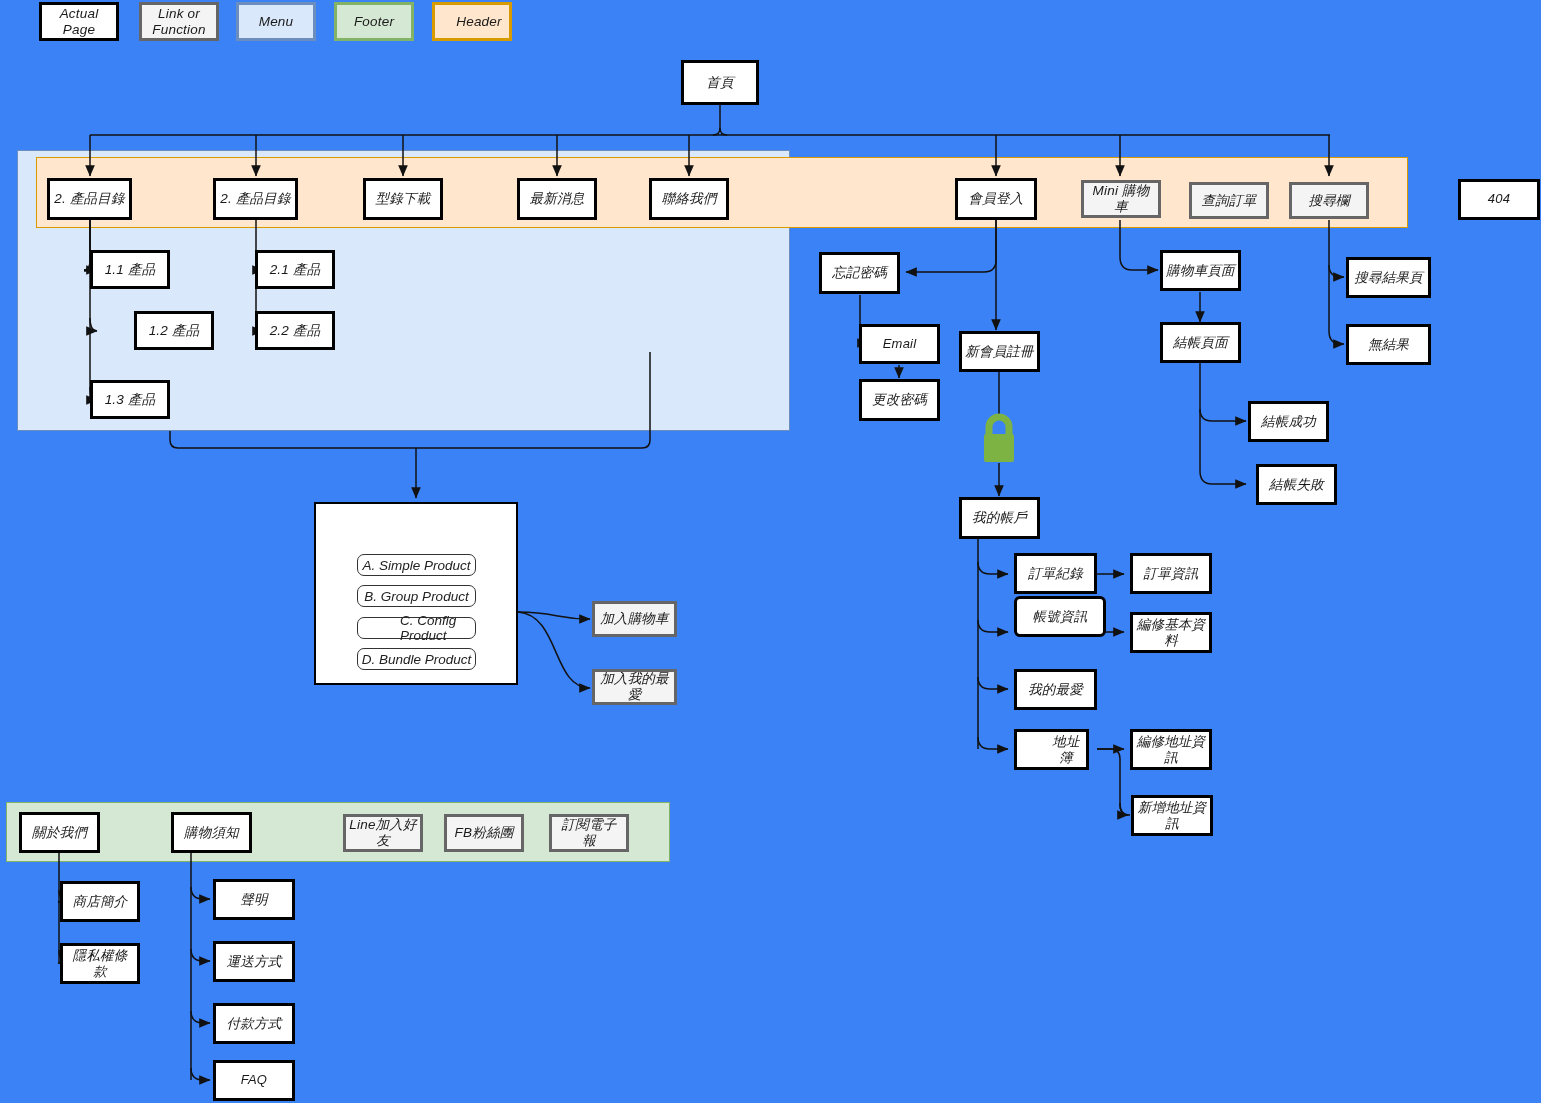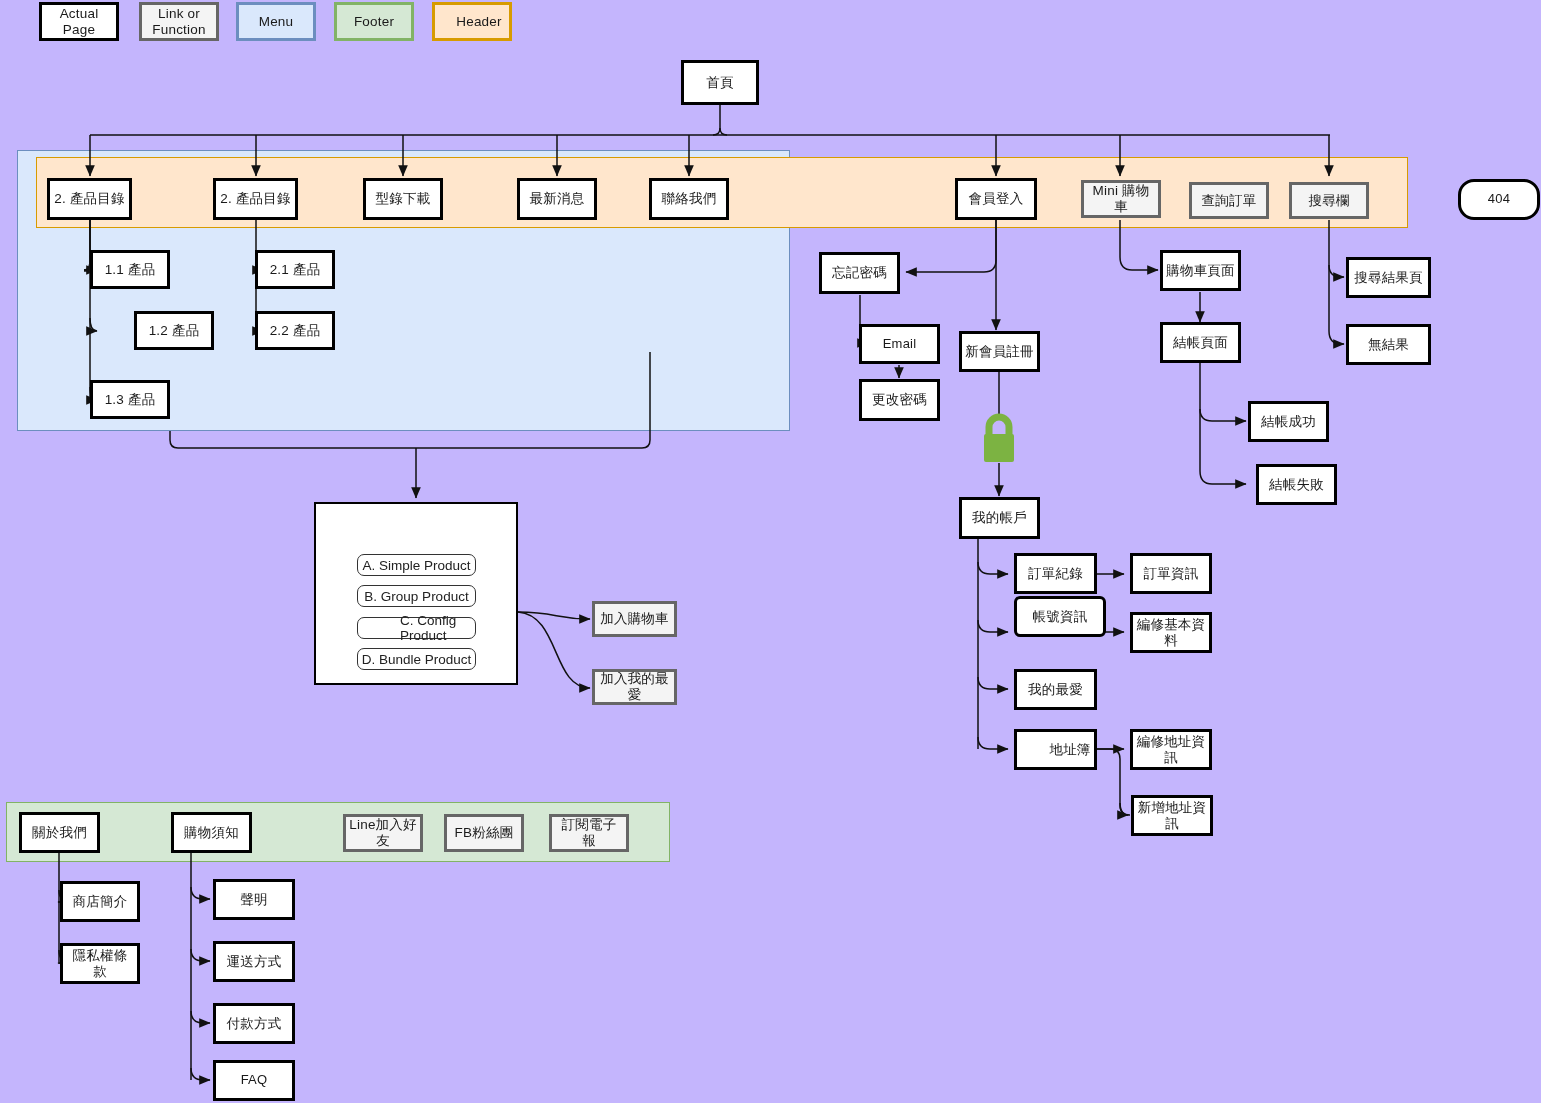--- a/index.html
+++ b/index.html
@@ -5,21 +5,22 @@
   html,body{margin:0;padding:0;background:#ffffff;}
   body{
     font-family:"Liberation Sans","DejaVu Sans",sans-serif;
     -webkit-font-smoothing:antialiased;
   }
   #canvas{
     position:relative;
     width:1541px;
     height:1103px;
     overflow:hidden;
-    background:#c4b5fd;
+    background:#3b82f6;
+    font-style:italic;
   }
   svg#wires{
     position:absolute;
     left:0; top:0;
     width:1541px;
     height:1103px;
     pointer-events:none;
     z-index:3;
   }
   .region{
@@ -233,21 +234,21 @@
 
   <div class="node n-page" style="left:47px;top:178px;width:85px;height:42px;">2. 產品目錄</div>
   <div class="node n-page" style="left:213px;top:178px;width:85px;height:42px;">2. 產品目錄</div>
   <div class="node n-page" style="left:363px;top:178px;width:80px;height:42px;">型錄下載</div>
   <div class="node n-page" style="left:517px;top:178px;width:80px;height:42px;">最新消息</div>
   <div class="node n-page" style="left:649px;top:178px;width:80px;height:42px;">聯絡我們</div>
   <div class="node n-page" style="left:955px;top:178px;width:82px;height:42px;">會員登入</div>
   <div class="node n-link" style="left:1081px;top:180px;width:80px;height:38px;">Mini 購物車</div>
   <div class="node n-link" style="left:1189px;top:182px;width:80px;height:37px;">查詢訂單</div>
   <div class="node n-link" style="left:1289px;top:182px;width:80px;height:37px;">搜尋欄</div>
-  <div class="node n-page latin" style="left:1458px;top:179px;width:82px;height:41px;border-radius:16px;">404</div>
+  <div class="node n-page latin" style="left:1458px;top:179px;width:82px;height:41px;">404</div>
 
   <div class="node n-page" style="left:90px;top:250px;width:80px;height:39px;">1.1 產品</div>
   <div class="node n-page" style="left:90px;top:311px;width:80px;height:39px;margin-left:44px;">1.2 產品</div>
   <div class="node n-page" style="left:90px;top:380px;width:80px;height:39px;">1.3 產品</div>
   <div class="node n-page" style="left:255px;top:250px;width:80px;height:39px;">2.1 產品</div>
   <div class="node n-page" style="left:255px;top:311px;width:80px;height:39px;">2.2 產品</div>
 
   <div class="groupbox" style="left:314px;top:502px;width:204px;height:183px;"></div>
   <div class="group-title" style="left:314px;top:521px;width:204px;">產品頁</div>
   <div class="pill" style="left:357px;top:554px;width:119px;height:22px;">A. Simple Product</div>
@@ -267,21 +268,21 @@
     <svg width="48" height="55" viewBox="0 0 48 55">
       <path d="M14 26 L14 17 A10 10 0 0 1 34 17 L34 26" fill="none" stroke="#7cb342" stroke-width="7"></path>
       <rect x="9" y="24" width="30" height="28" rx="2" fill="#7cb342"></rect>
     </svg>
   </div>
 
   <div class="node n-page" style="left:959px;top:497px;width:81px;height:42px;">我的帳戶</div>
   <div class="node n-page" style="left:1014px;top:553px;width:83px;height:41px;">訂單紀錄</div>
   <div class="node n-page" style="left:1014px;top:596px;width:92px;height:41px;border-radius:6px;">帳號資訊</div>
   <div class="node n-page" style="left:1014px;top:669px;width:83px;height:41px;">我的最愛</div>
-  <div class="node n-page" style="left:1014px;top:729px;width:83px;height:41px;padding-left:32px;">地址簿</div>
+  <div class="node n-page" style="left:1014px;top:729px;width:75px;height:41px;padding-left:32px;">地址簿</div>
   <div class="node n-page" style="left:1130px;top:553px;width:82px;height:41px;">訂單資訊</div>
   <div class="node n-page" style="left:1130px;top:612px;width:82px;height:41px;">編修基本資料</div>
   <div class="node n-page" style="left:1130px;top:729px;width:82px;height:41px;">編修地址資訊</div>
   <div class="node n-page" style="left:1131px;top:795px;width:82px;height:41px;">新增地址資訊</div>
 
   <div class="node n-page" style="left:1160px;top:250px;width:81px;height:41px;">購物車頁面</div>
   <div class="node n-page" style="left:1160px;top:322px;width:81px;height:41px;">結帳頁面</div>
   <div class="node n-page" style="left:1248px;top:401px;width:81px;height:41px;">結帳成功</div>
   <div class="node n-page" style="left:1248px;top:464px;width:81px;height:41px;margin-left:8px;">結帳失敗</div>
 

